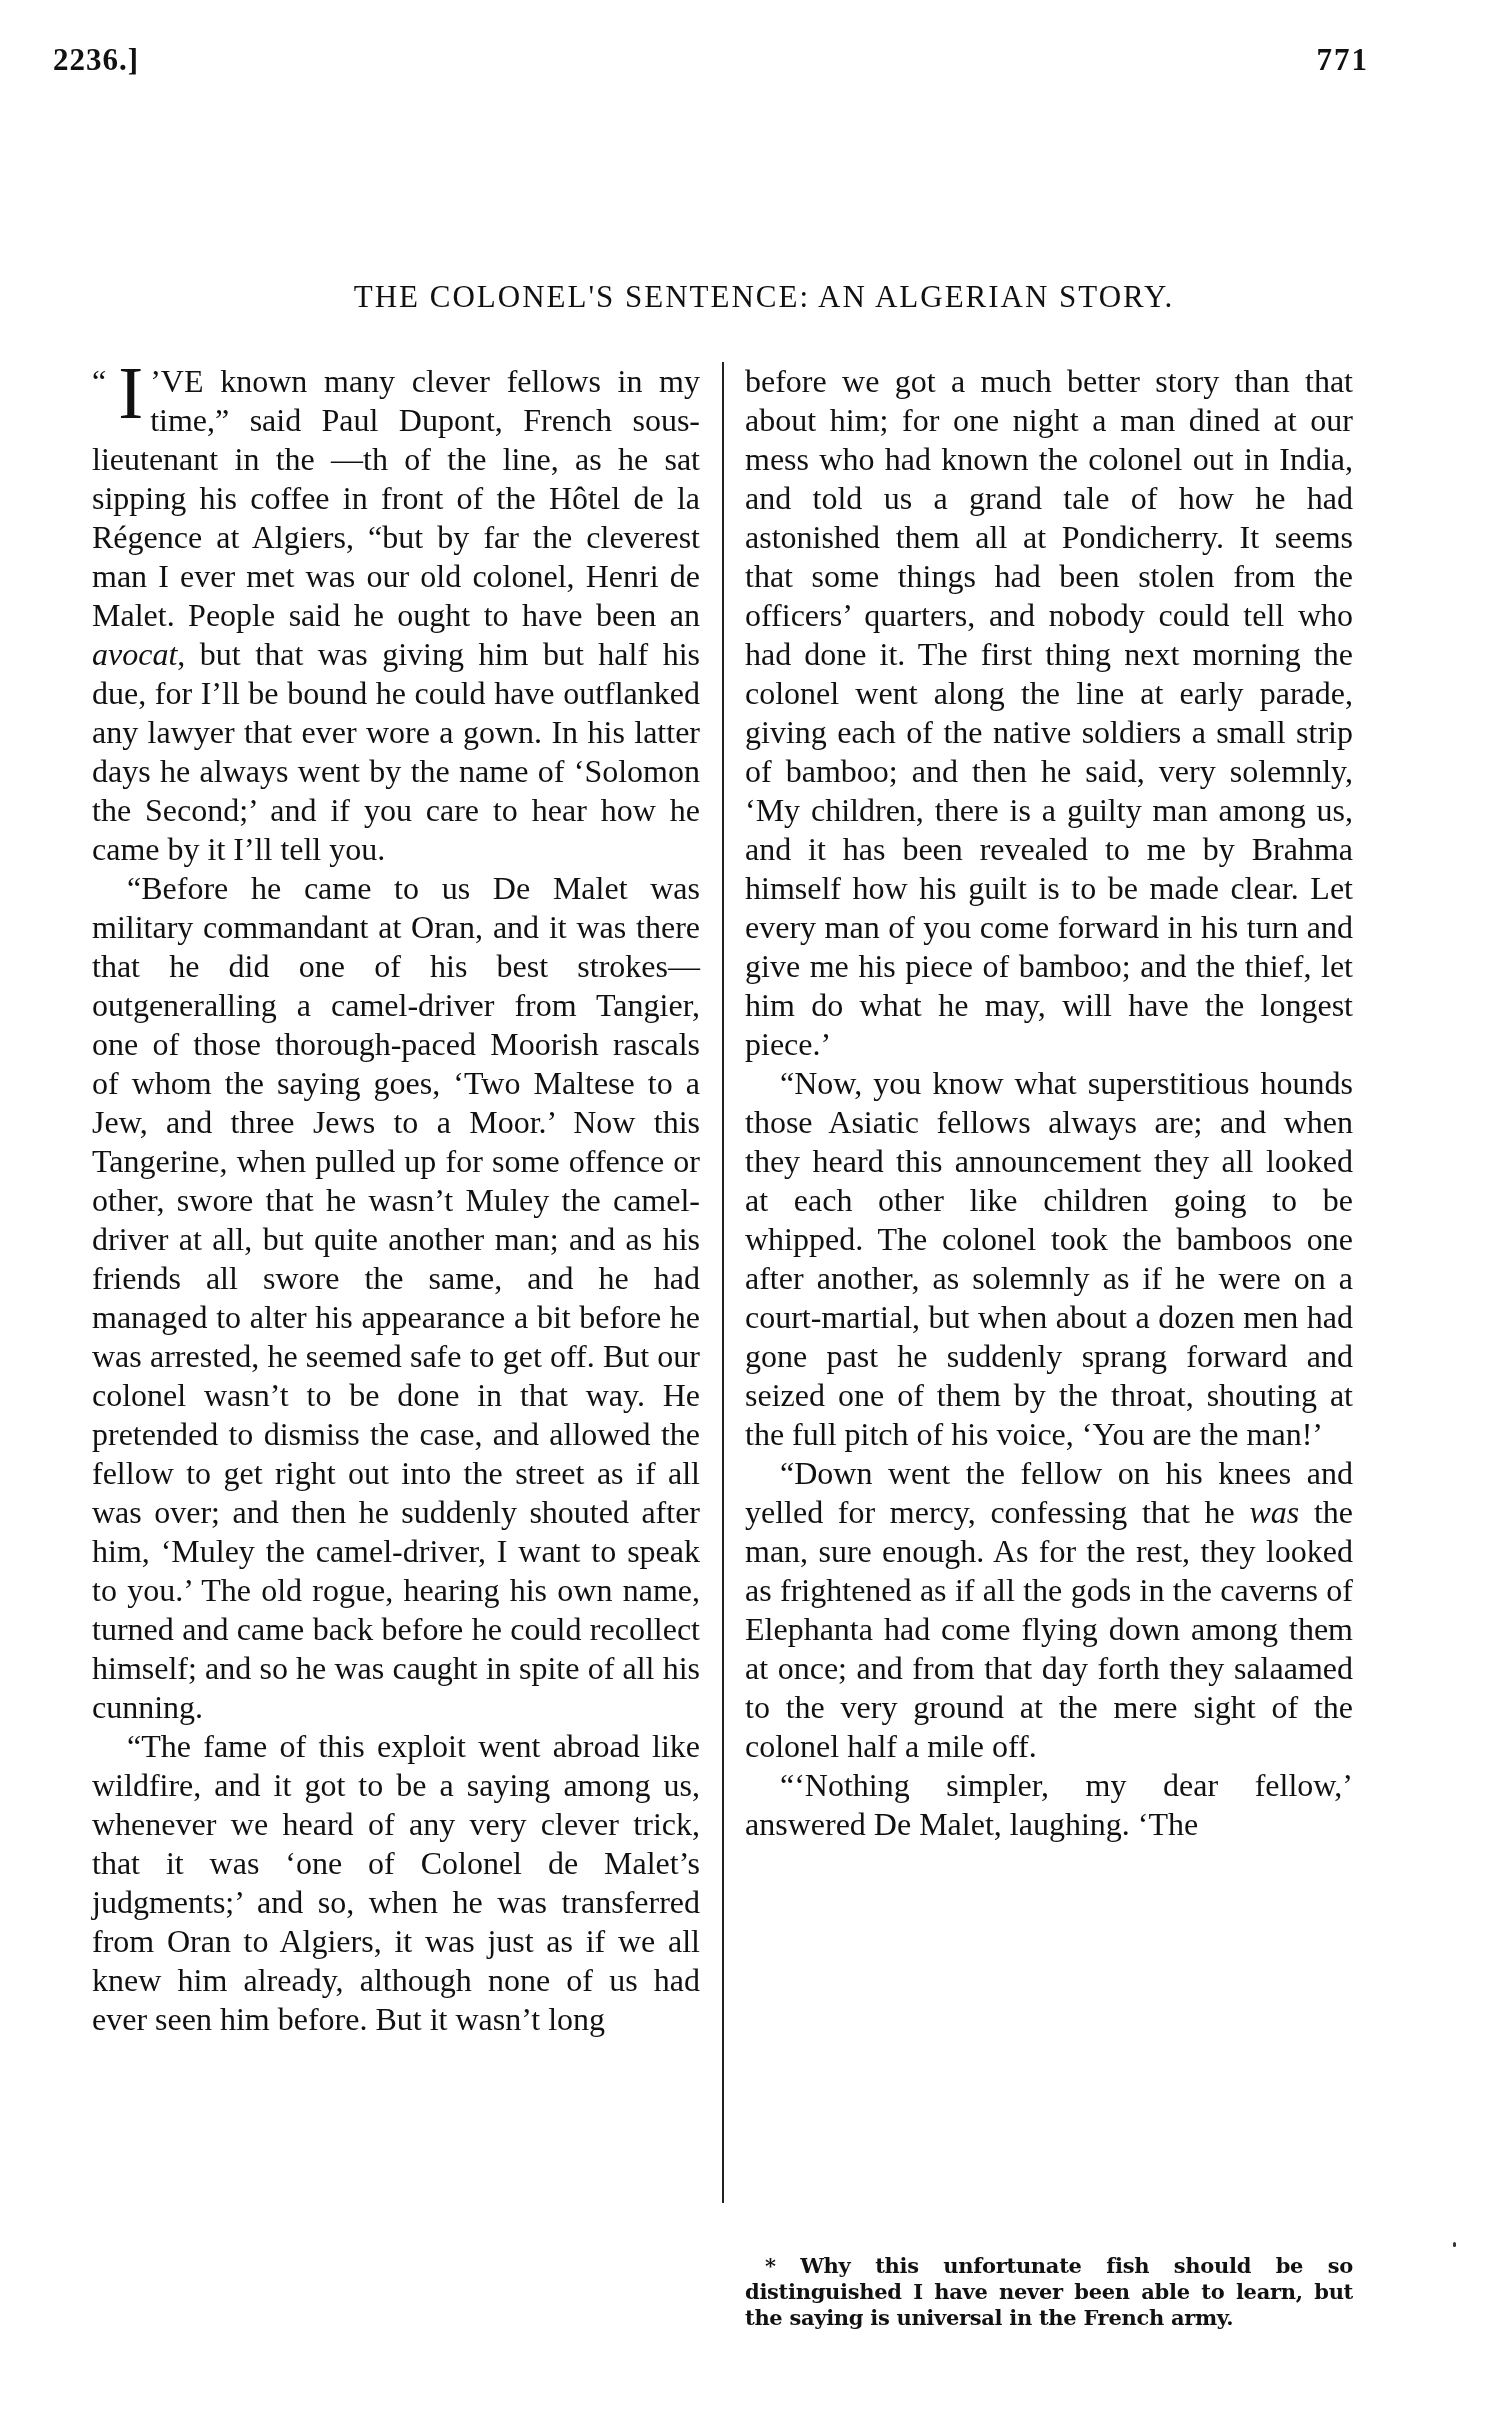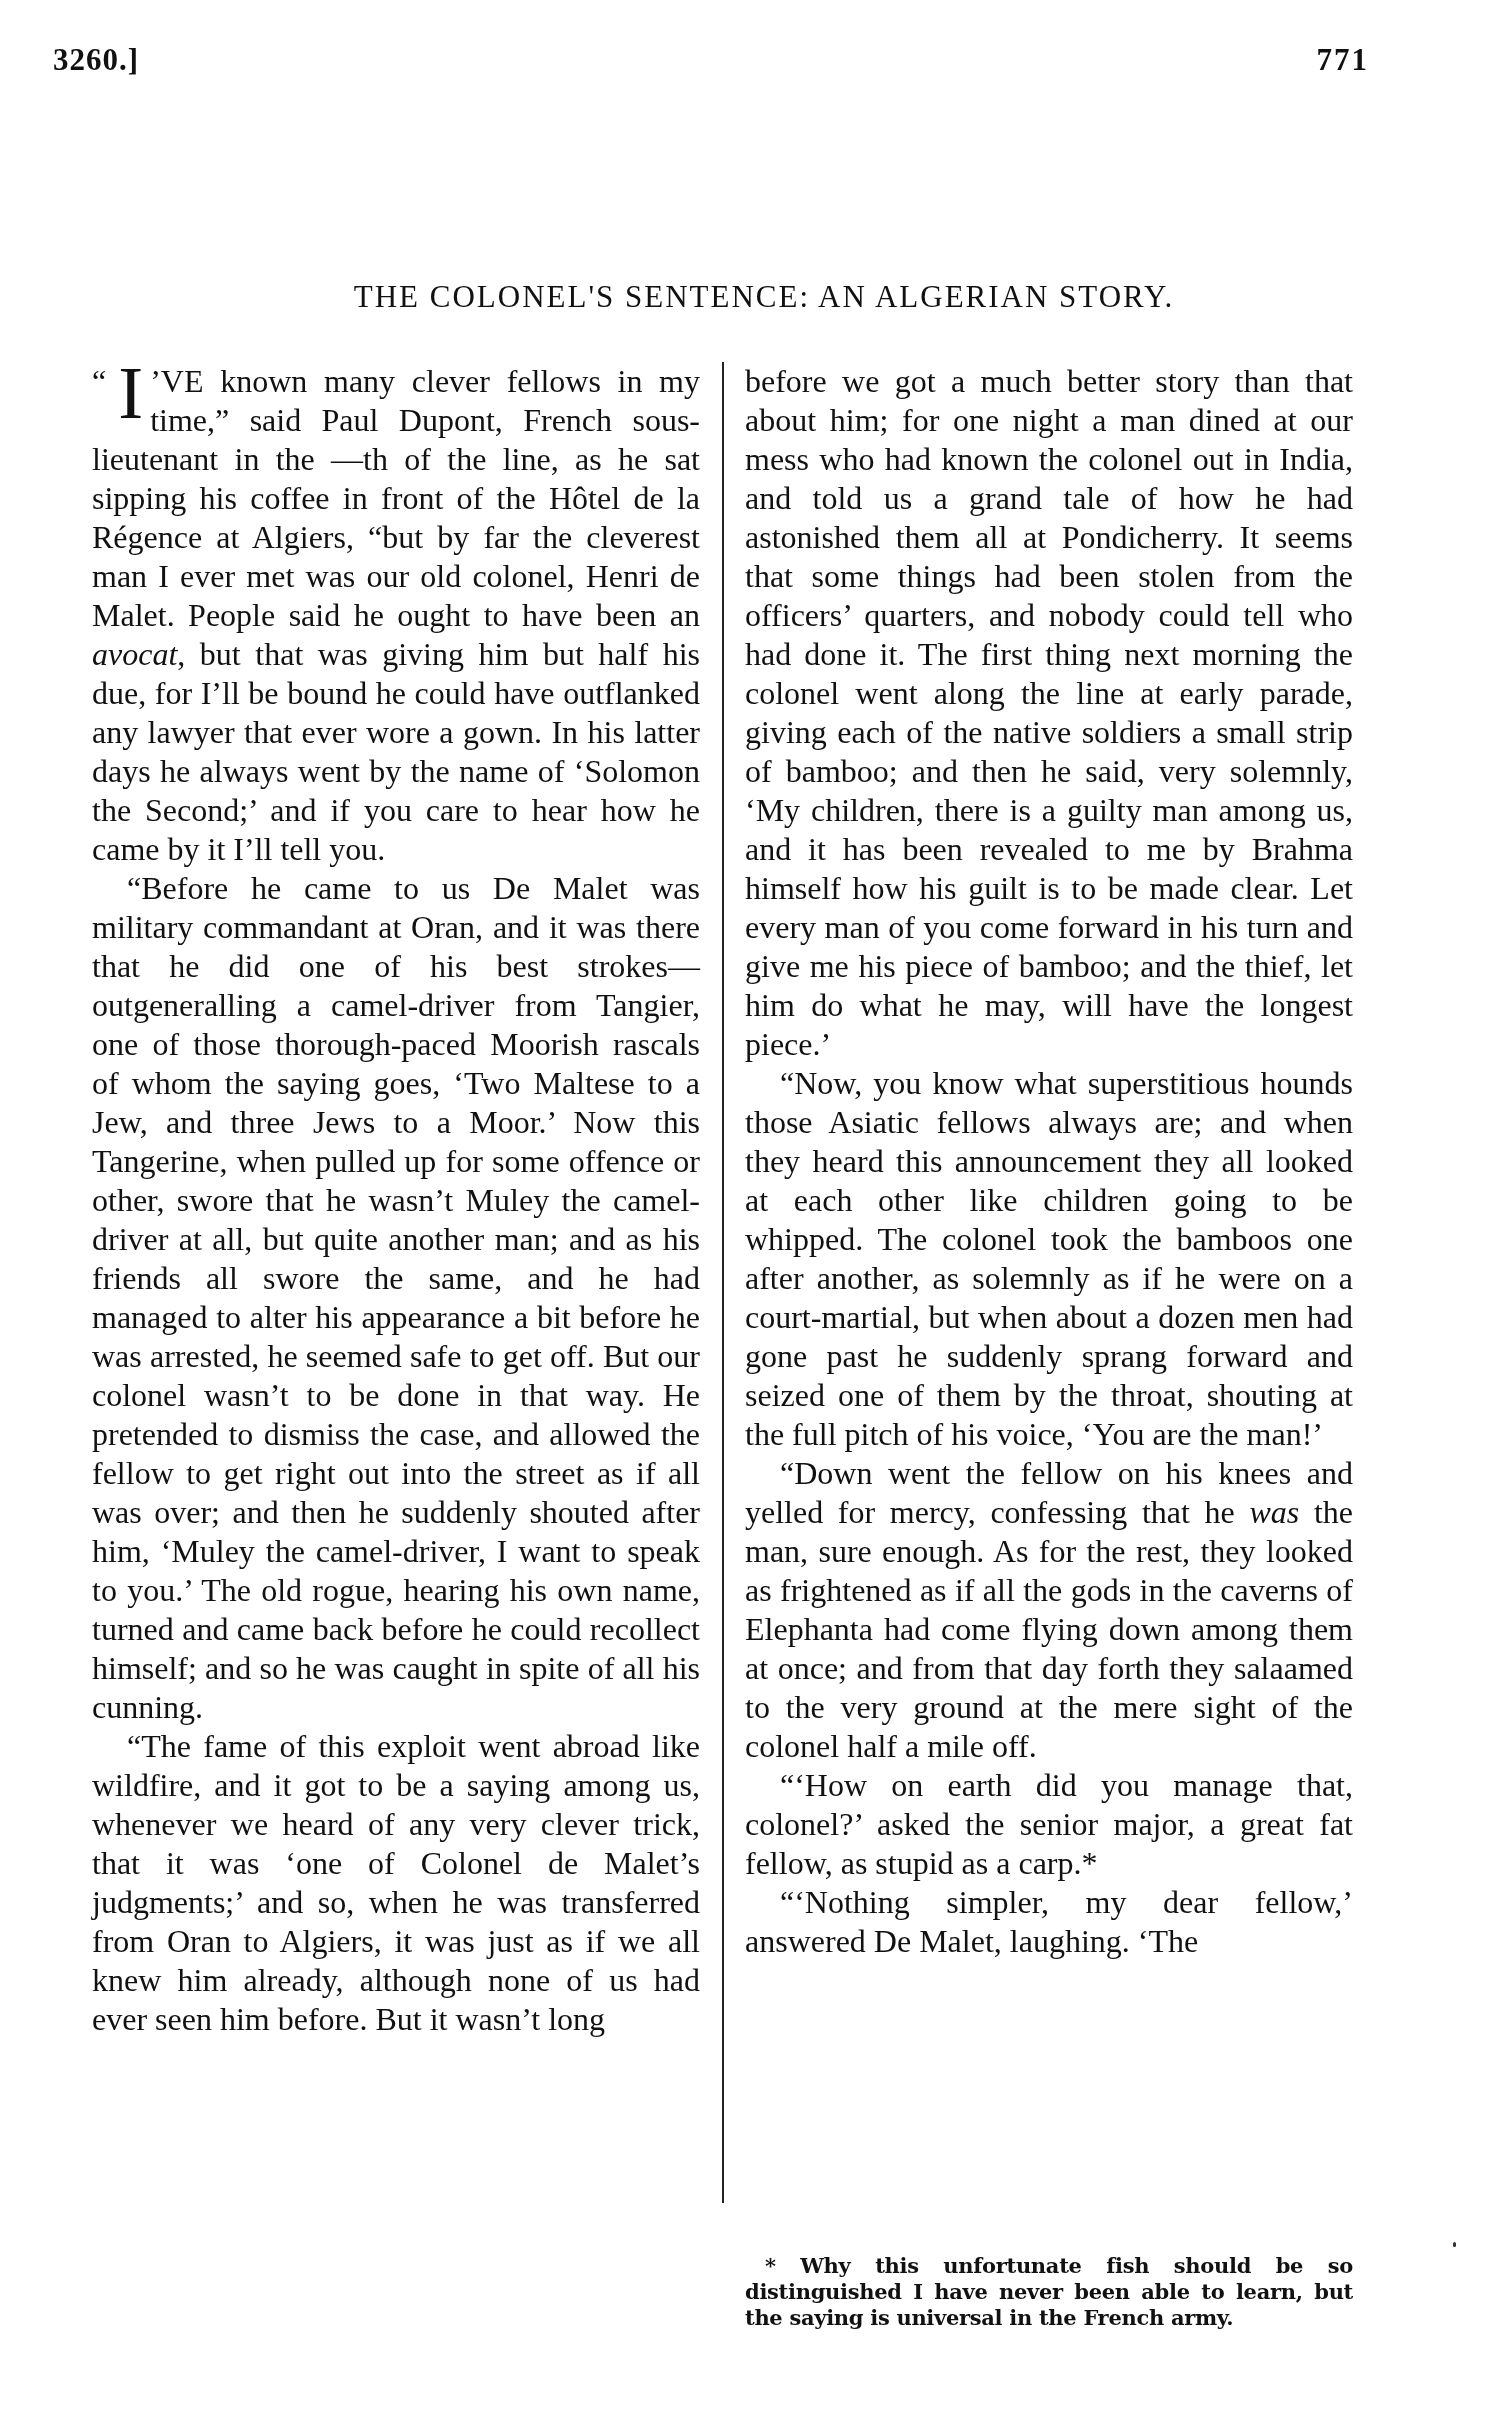--- a/index.html
+++ b/index.html
@@ -120,21 +120,21 @@
     width: 3px;
     height: 5px;
     background: #333;
     border-radius: 1.5px;
   }
 </style>
 </head>
 <body>
 
 <div class="running-head">
-  <span class="year">3260.]</span>
+  <span class="year">2236.]</span>
   <span class="page-number">771</span>
 </div>
 
 <div class="article-title">THE COLONEL'S SENTENCE: AN ALGERIAN STORY.</div>
 
 <div class="column col-left">
   <p class="first-para">
     <span class="open-quote">“</span>
     <span class="drop-cap">I</span>
     <span>’VE known many clever fellows in my time,” said Paul Dupont, French sous-lieutenant in the —th of the line, as he sat sipping his coffee in front of the Hôtel de la Régence at Algiers, “but by far the cleverest man I ever met was our old colonel, Henri de Malet.  People said he ought to have been an </span><em>avocat</em><span>, but that was giving him but half his due, for I’ll be bound he could have outflanked any lawyer that ever wore a gown.  In his latter days he always went by the name of ‘Solomon the Second;’ and if you care to hear how he came by it I’ll tell you.</span>
@@ -144,21 +144,20 @@
 </div>
 
 <div class="column-rule"></div>
 
 <div class="column col-right">
   <p class="first-para">before we got a much better story than that about him; for one night a man dined at our mess who had known the colonel out in India, and told us a grand tale of how he had astonished them all at Pondicherry.  It seems that some things had been stolen from the officers’ quarters, and nobody could tell who had done it.  The first thing next morning the colonel went along the line at early parade, giving each of the native soldiers a small strip of bamboo; and then he said, very solemnly, ‘My children, there is a guilty man among us, and it has been revealed to me by Brahma himself how his guilt is to be made clear.  Let every man of you come forward in his turn and give me his piece of bamboo; and the thief, let him do what he may, will have the longest piece.’</p>
   <p>“Now, you know what superstitious hounds those Asiatic fellows always are; and when they heard this announcement they all looked at each other like children going to be whipped.  The colonel took the bamboos one after another, as solemnly as if he were on a court-martial, but when about a dozen men had gone past he suddenly sprang forward and seized one of them by the throat, shouting at the full pitch of his voice, ‘You are the man!’</p>
   <p>
     <span>“Down went the fellow on his knees and yelled for mercy, confessing that he </span><em>was</em><span> the man, sure enough.  As for the rest, they looked as frightened as if all the gods in the caverns of Elephanta had come flying down among them at once; and from that day forth they salaamed to the very ground at the mere sight of the colonel half a mile off.</span>
   </p>
-  <p>“‘How on earth did you manage that, colonel?’ asked the senior major, a great fat fellow, as stupid as a carp.*</p>
   <p>“‘Nothing simpler, my dear fellow,’ answered De Malet, laughing.  ‘The</p>
 </div>
 
 <div class="footnote">
   <p>* Why this unfortunate fish should be so distinguished I have never been able to learn, but the saying is universal in the French army.</p>
 </div>
 
 <div class="speck" style="left:1453px; top:2242px;"></div>
 
 

